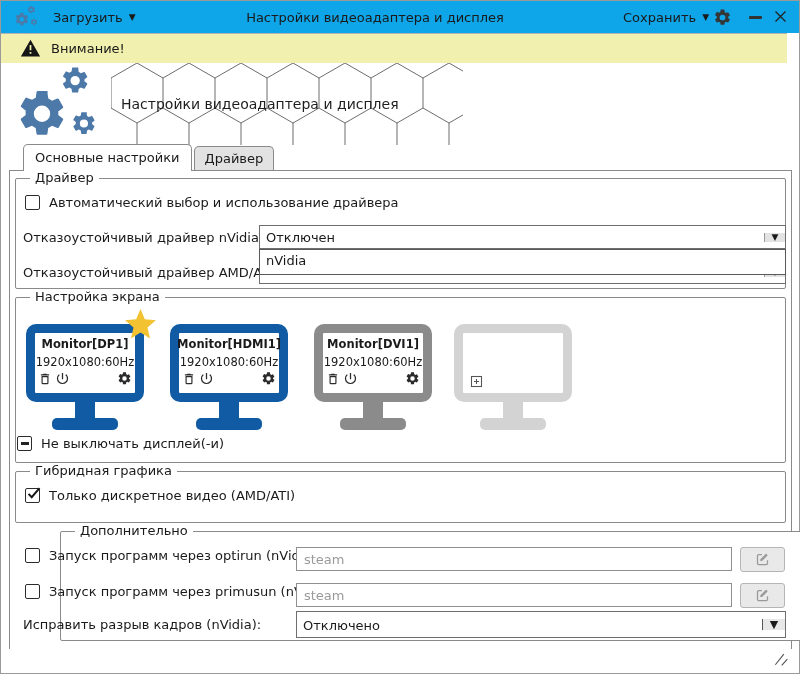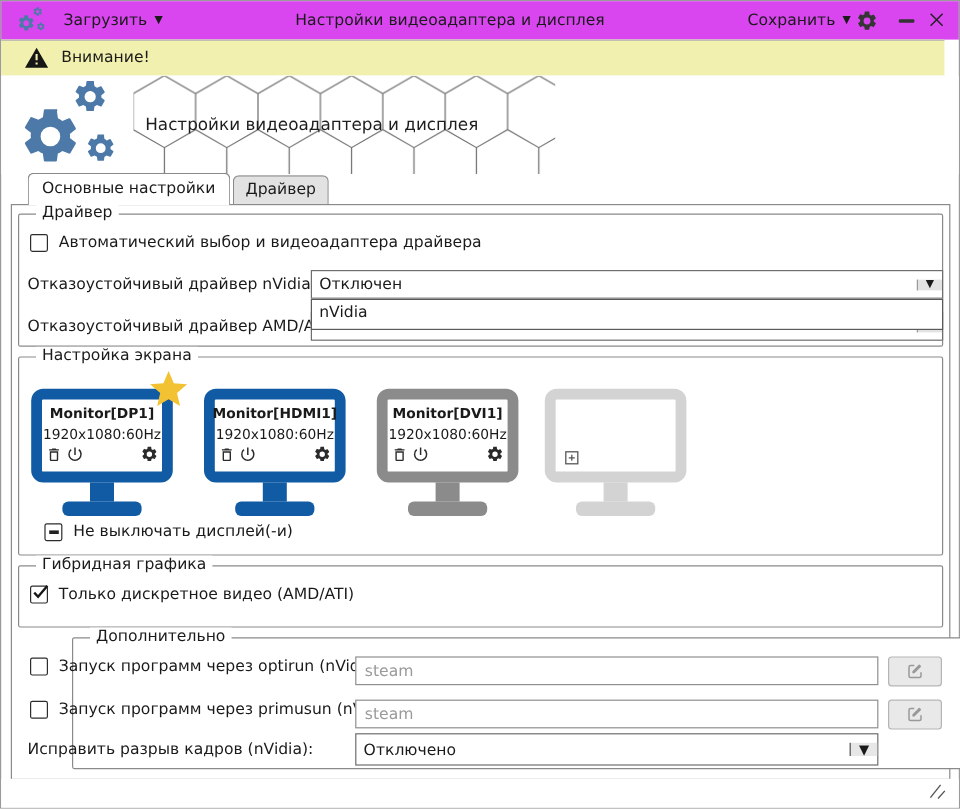--- a/index.html
+++ b/index.html
@@ -2,21 +2,21 @@
 <html><head>
 <meta charset="utf-8">
 <style>
   html,body{margin:0;padding:0;}
   body{width:800px;height:674px;position:relative;background:#fff;
        font-family:"DejaVu Sans",sans-serif;font-size:13px;color:#1a1a1a;overflow:hidden;}
   .window{position:absolute;inset:0;border:1px solid #9a9a9a;box-sizing:border-box;background:#fff;}
   svg.ic{display:block;}
 
   
-  .titlebar{position:absolute;left:0;right:0;top:0;height:32px;background:#d946ef;}
+  .titlebar{position:absolute;left:0;right:0;top:0;height:32px;background:#0ea5e9;}
   .app-icon{position:absolute;left:13px;top:4px;color:#4d79a8;}
   .tb-btn{position:absolute;top:0;height:32px;display:flex;align-items:center;gap:6px;cursor:default;}
   .load-btn{left:52px;}
   .save-btn{left:622px;}
   .caret{font-size:9px;color:#1a1a1a;line-height:1;}
   .tb-title{position:absolute;left:150px;right:200px;top:0;height:32px;display:flex;align-items:center;justify-content:center;}
   .gear-btn{position:absolute;left:712px;top:7px;color:#353535;}
   .min-btn{position:absolute;left:748px;top:15px;width:13px;height:3px;background:#333;border-radius:1px;}
   .close-btn{position:absolute;left:772px;top:8px;color:#222;}
 
@@ -196,21 +196,21 @@
     <div class="tab">Драйвер</div>
   </div>
 
   <div class="panel"></div>
 
   <div class="group" id="group-driver">
     <span class="legend">Драйвер</span>
   </div>
   <div class="row" style="left:24px;top:194px;">
     <span class="cb"></span>
-    <span class="label">Автоматический выбор и видеоадаптера драйвера</span>
+    <span class="label">Автоматический выбор и использование драйвера</span>
   </div>
   <div class="row" style="left:22px;top:224px;height:24px;">
     <span class="label">Отказоустойчивый драйвер nVidia:</span>
   </div>
   <div class="combo" style="left:258px;top:224px;width:527px;">
     <span class="ctext">Отключен</span>
     <span class="cbtn">
         <span class="caret">▼</span>
       </span>
   </div>
@@ -306,21 +306,21 @@
       <div class="mframe">
         <svg class="ic plusic" width="15" height="15">
             <use href="#i-plus"></use>
           </svg>
       </div>
       <div class="mneck"></div>
       <div class="mbase"></div>
     </div>
   </div>
 
-  <div class="row" style="left:36px;top:435px;">
+  <div class="row" style="left:16px;top:435px;">
     <span class="cb">
         <span class="dash"></span>
       </span>
     <span class="label">Не выключать дисплей(-и)</span>
   </div>
 
   <div class="group" id="group-hybrid">
     <span class="legend">Гибридная графика</span>
   </div>
   <div class="row" style="left:24px;top:487px;">
@@ -353,21 +353,21 @@
   <input class="tinput" style="left: 295px; top: 582px; width: 436px;" placeholder="steam">
   <div class="editbtn" style="left:739px;top:582px;">
     <svg class="ic" width="15" height="15">
         <use href="#i-pencil"></use>
       </svg>
   </div>
 
   <div class="row" style="left:22px;top:610px;height:27px;">
     <span class="label">Исправить разрыв кадров (nVidia):</span>
   </div>
-  <div class="combo big" style="left:295px;top:610px;width:436px;">
+  <div class="combo big" style="left:295px;top:610px;width:490px;">
     <span class="ctext" style="padding-top:5px;">Отключено</span>
     <span class="cbtn">
         <span class="caret">▼</span>
       </span>
   </div>
 
   <div class="statusbar">
     <svg class="ic grip" width="20" height="17">
         <use href="#i-grip"></use>
       </svg>

